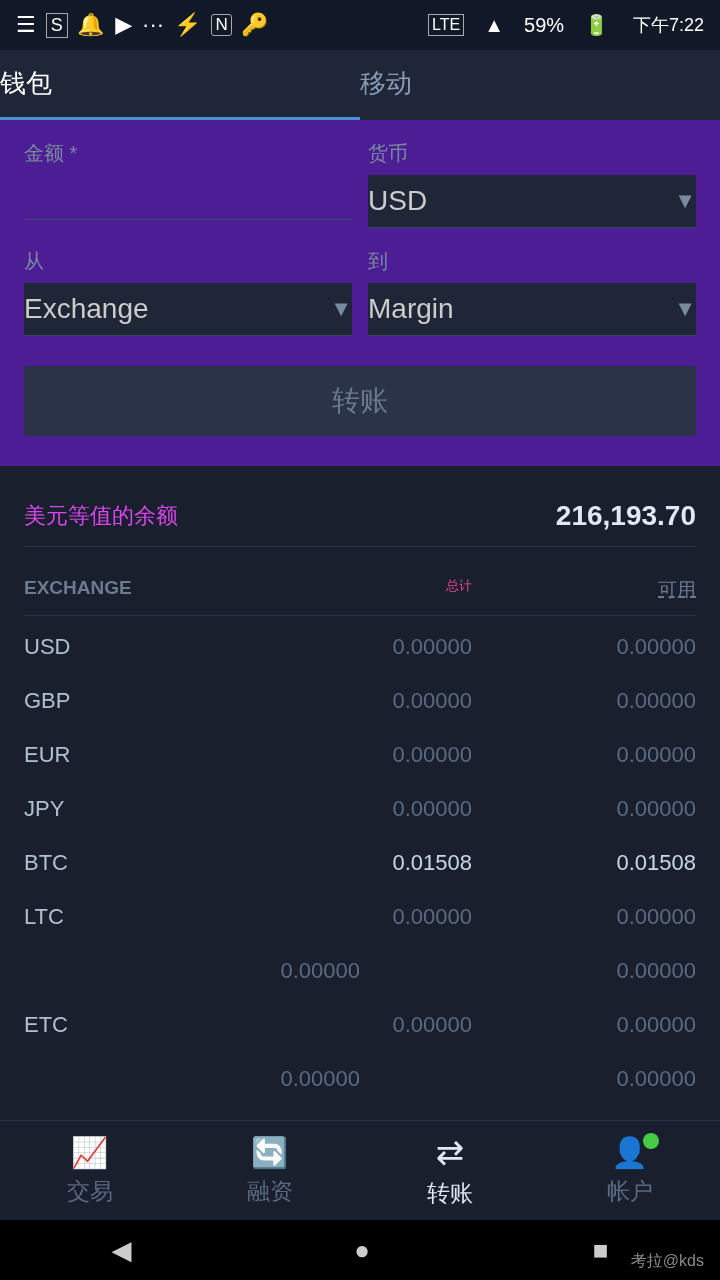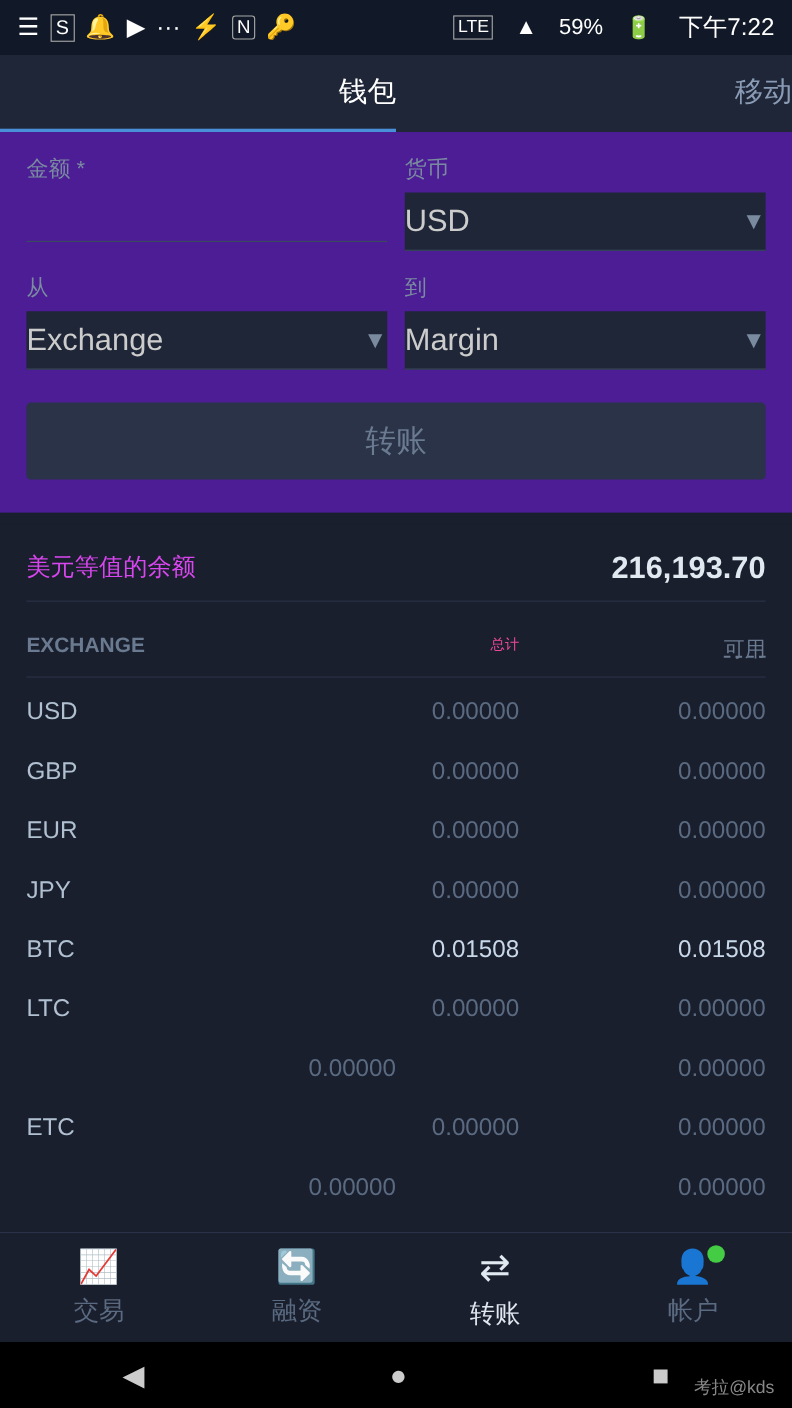--- a/index.html
+++ b/index.html
@@ -32,21 +32,21 @@
     .tab-bar {
       display: flex;
       width: 100%;
       height: 70px;
       background: #1e2637;
     }
     .tab-item {
       flex: 1;
       display: flex;
       align-items: center;
-      justify-content: flex-end;
+      justify-content: flex-start;
       font-size: 26px;
       color: #8a9bb5;
       cursor: pointer;
       border-bottom: 3px solid transparent;
     }
     .tab-item.active {
       color: #fff;
       border-bottom: 3px solid #4a90d9;
     }
 
@@ -282,21 +282,21 @@
     <span>···</span>
     <span>⚡</span>
     <span style="border:1px solid #aaa;border-radius:3px;padding:0 3px;font-size:17px;">N</span>
     <span>🔑</span>
   </div>
   <div class="status-right">
     <span style="font-size:16px;border:1px solid #aaa;padding:1px 3px;">LTE</span>
     <span>▲</span>
     <span>59%</span>
     <span>🔋</span>
-    <span style="font-size:22px;margin-left:4px;">下午7:22</span>
+    <span style="font-size:18px;margin-left:4px;">下午7:22</span>
   </div>
 </div>
 
 <div class="tab-bar">
   <div class="tab-item active">
     <span>钱包</span>
   </div>
   <div class="tab-item">
     <span>移动</span>
   </div>

